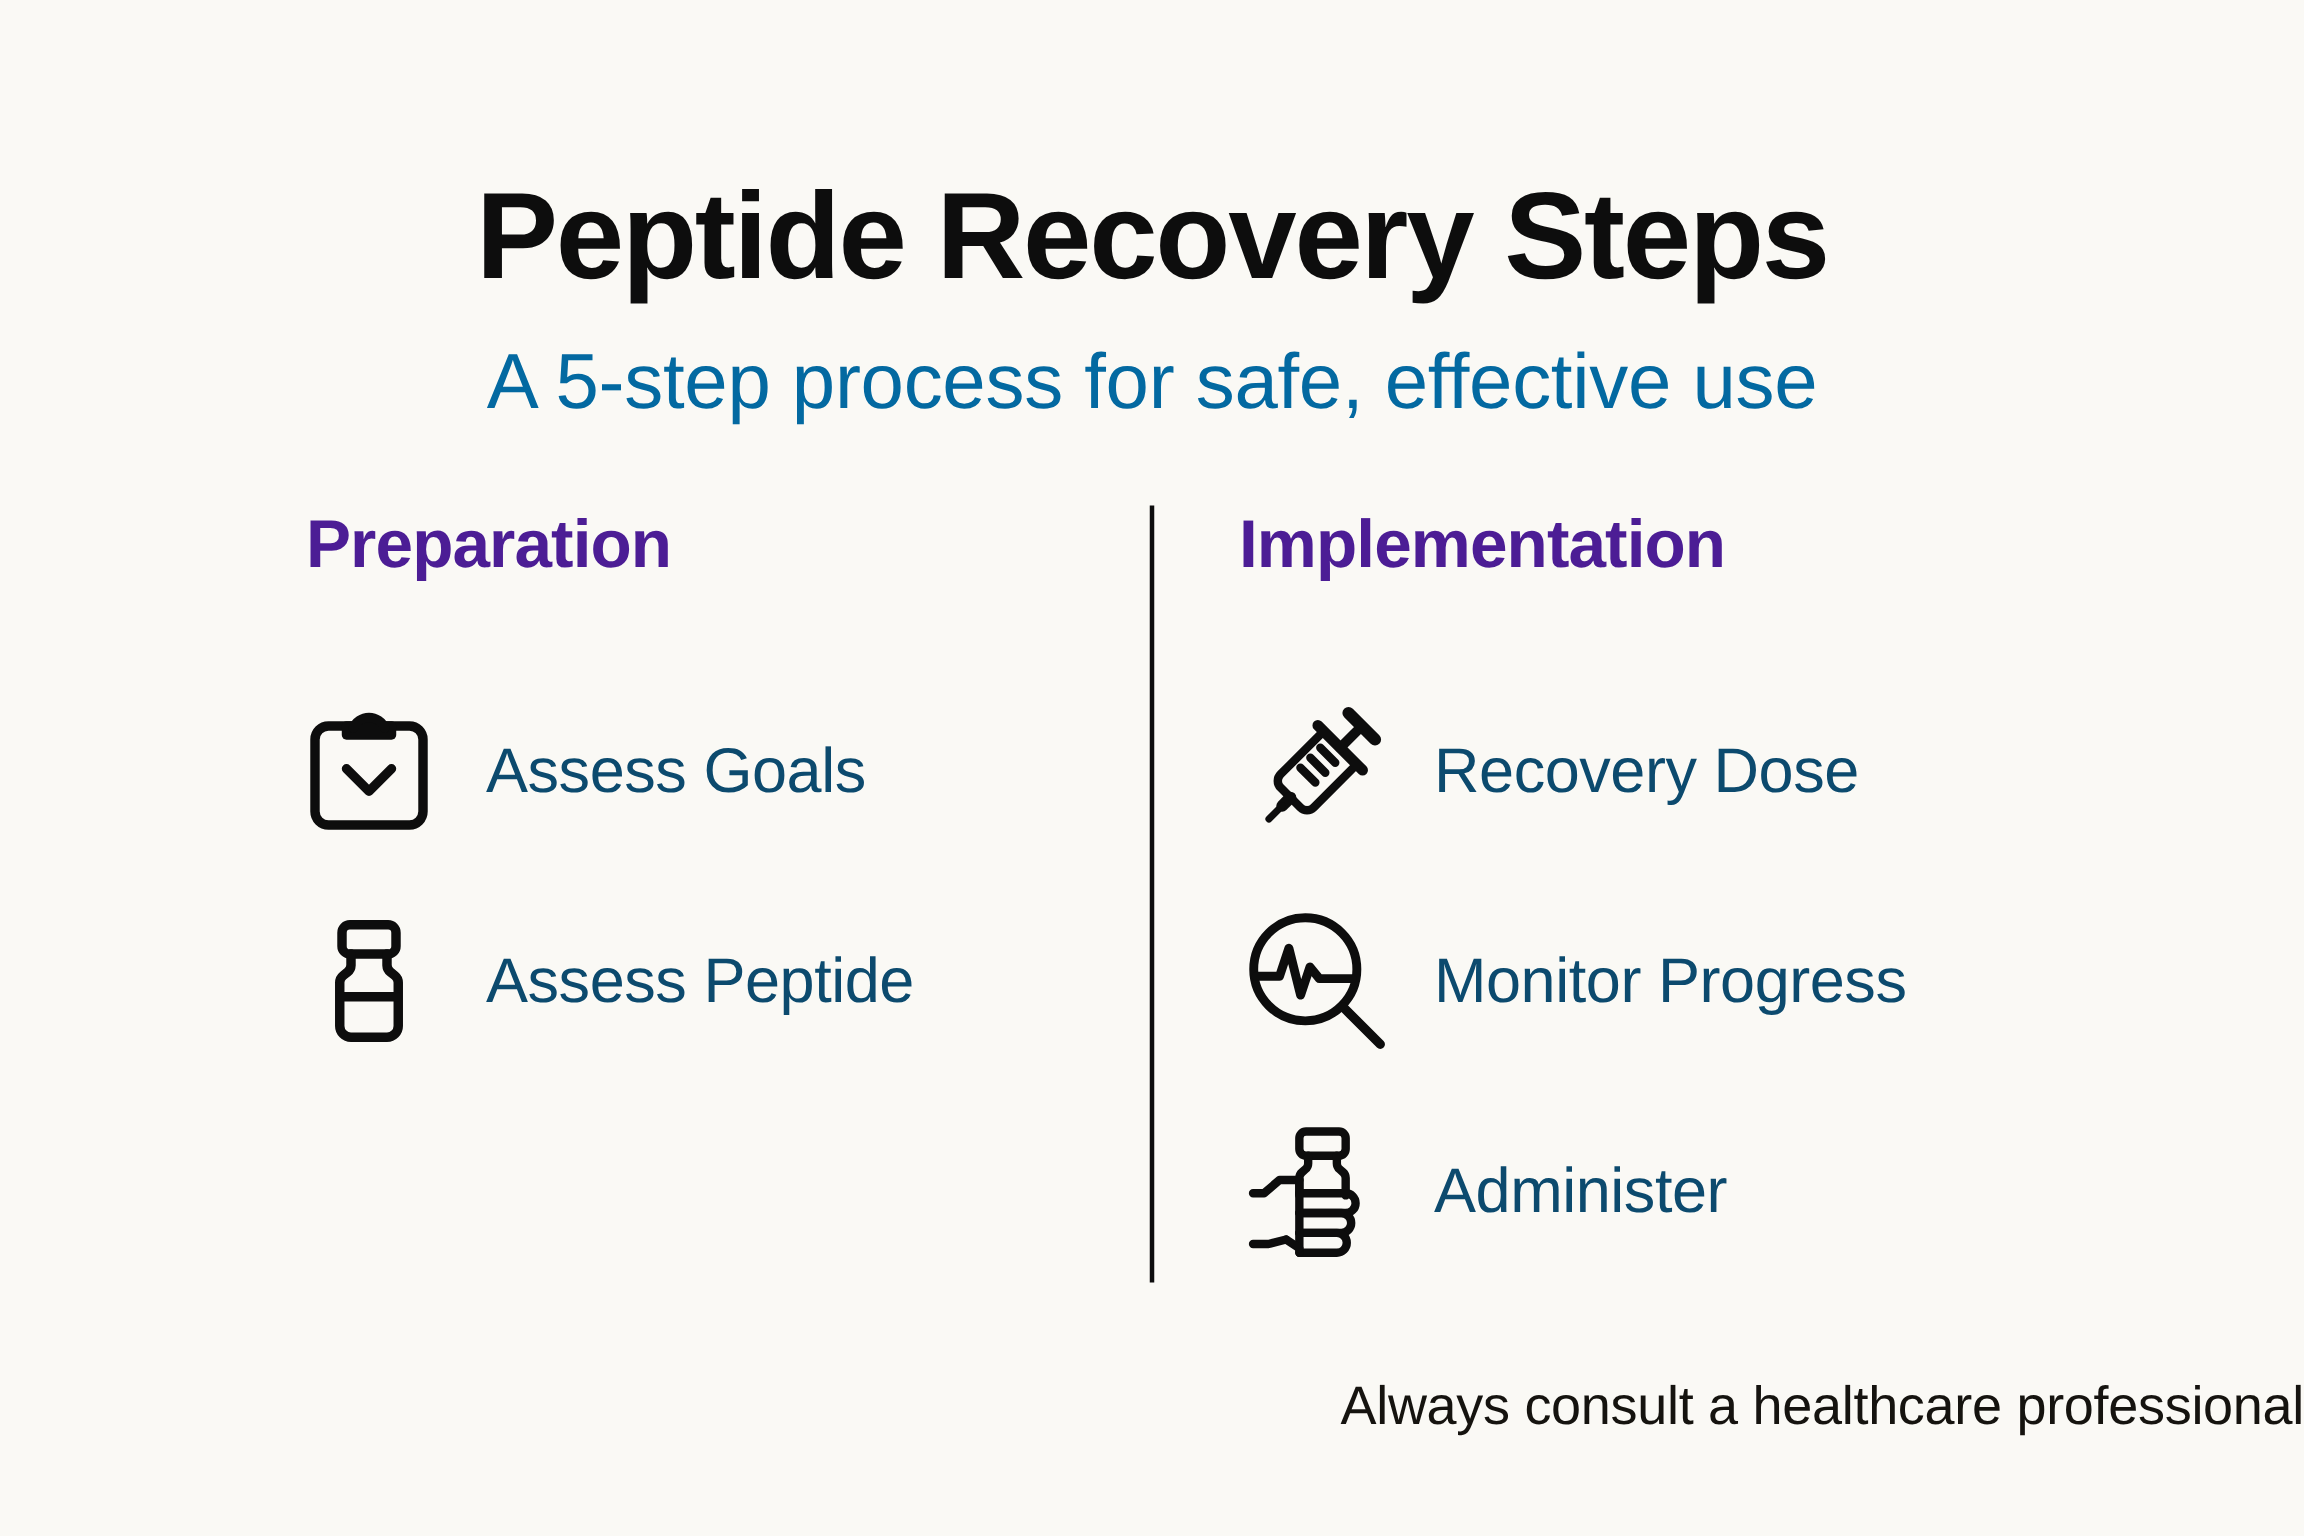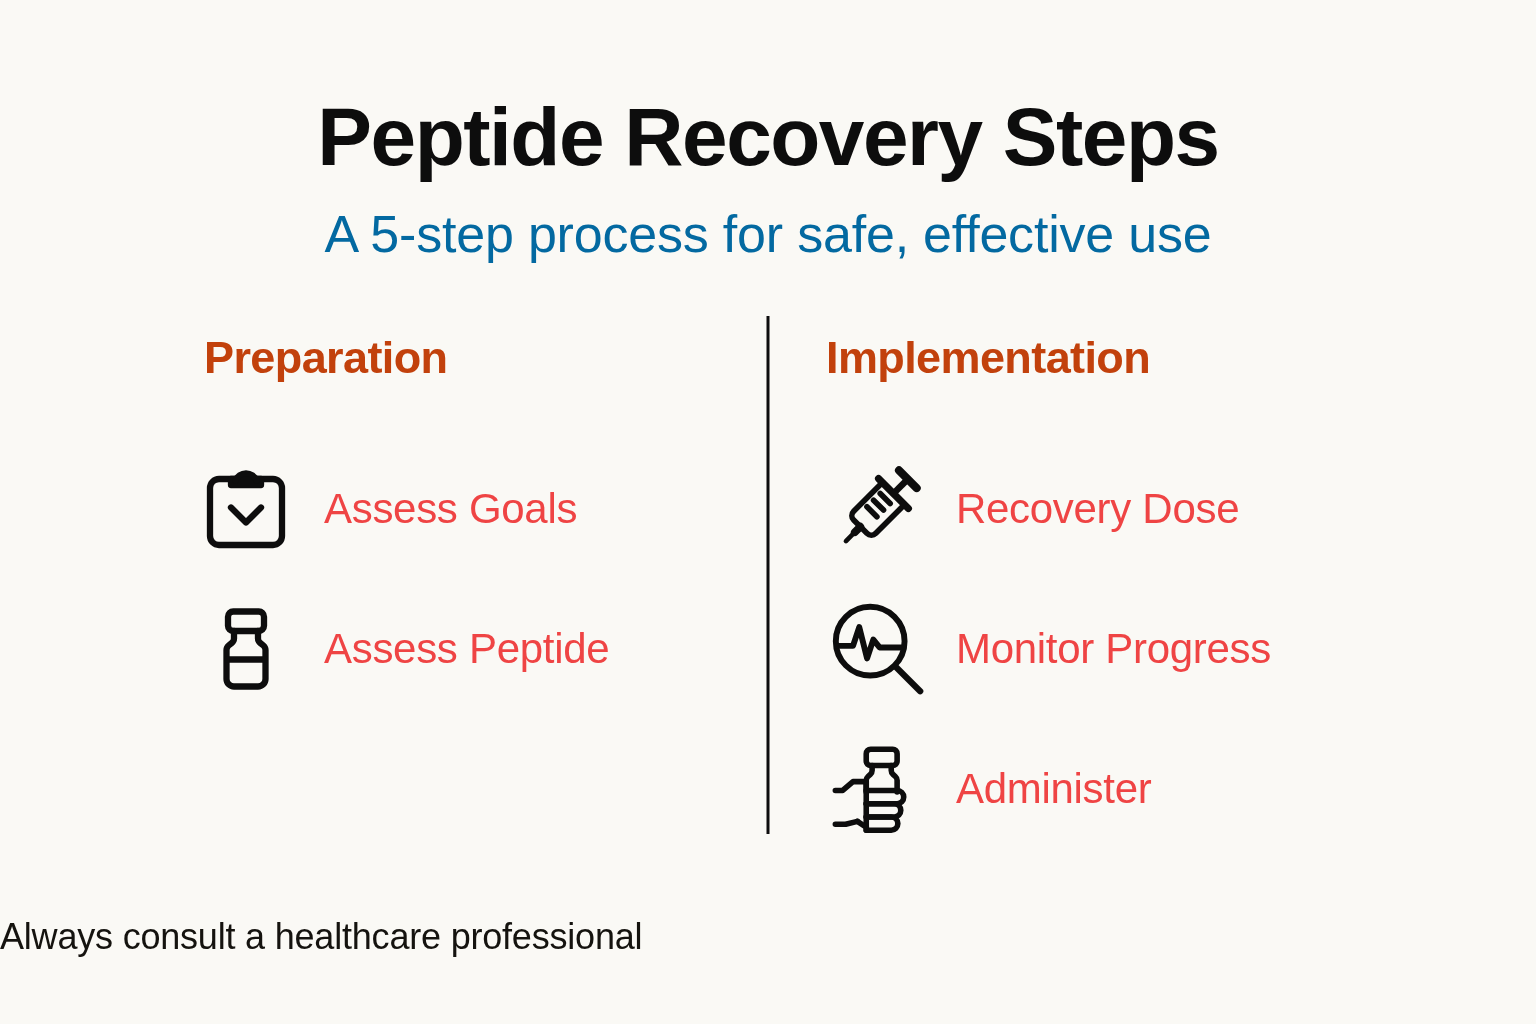--- a/index.html
+++ b/index.html
@@ -23,20 +23,21 @@
     display: flex;
     flex-direction: column;
     align-items: center;
   }
 
   
   .header {
     width: 100%;
     text-align: center;
     padding-top: 96px;
+    margin-top: 21px;
   }
   .title {
     font-size: 82px;
     font-weight: 700;
     letter-spacing: -1.5px;
     line-height: 1.0;
     margin: 0;
     color: #0d0d0d;
   }
   .subtitle {
@@ -70,22 +71,22 @@
     display: flex;
     flex-direction: column;
   }
   .col-left  { padding-left: 72px; }
   .col-right { padding-left: 54px; }
 
   .col-heading {
     font-size: 45px;
     font-weight: 700;
     letter-spacing: -0.6px;
-    margin: 16px 0 66px 0;
-    color: #c2410c;
+    margin: 0 0 66px 0;
+    color: #4c1d95;
   }
   .col-left .col-heading  { padding-left: 14px; }
   .col-right .col-heading { padding-left: 4px; }
 
   .step-row {
     display: flex;
     align-items: center;
     height: 118px;
   }
   .step-row + .step-row { margin-top: 22px; }
@@ -100,31 +101,31 @@
   }
   .step-icon svg {
     display: block;
     overflow: visible;
   }
   .step-label {
     font-size: 42px;
     font-weight: 400;
     letter-spacing: -0.3px;
     white-space: nowrap;
-    color: #ef4444;
+    color: #0c4a6e;
     margin-left: 22px;
   }
 
   
   .footer {
     position: absolute;
     left: 0;
     right: 0;
     bottom: 66px;
-    text-align: left;
+    text-align: right;
   }
   .footer-note {
     font-size: 36px;
     font-weight: 400;
     letter-spacing: -0.2px;
     color: #15130f;
     margin: 0;
   }
 </style>
 </head>

